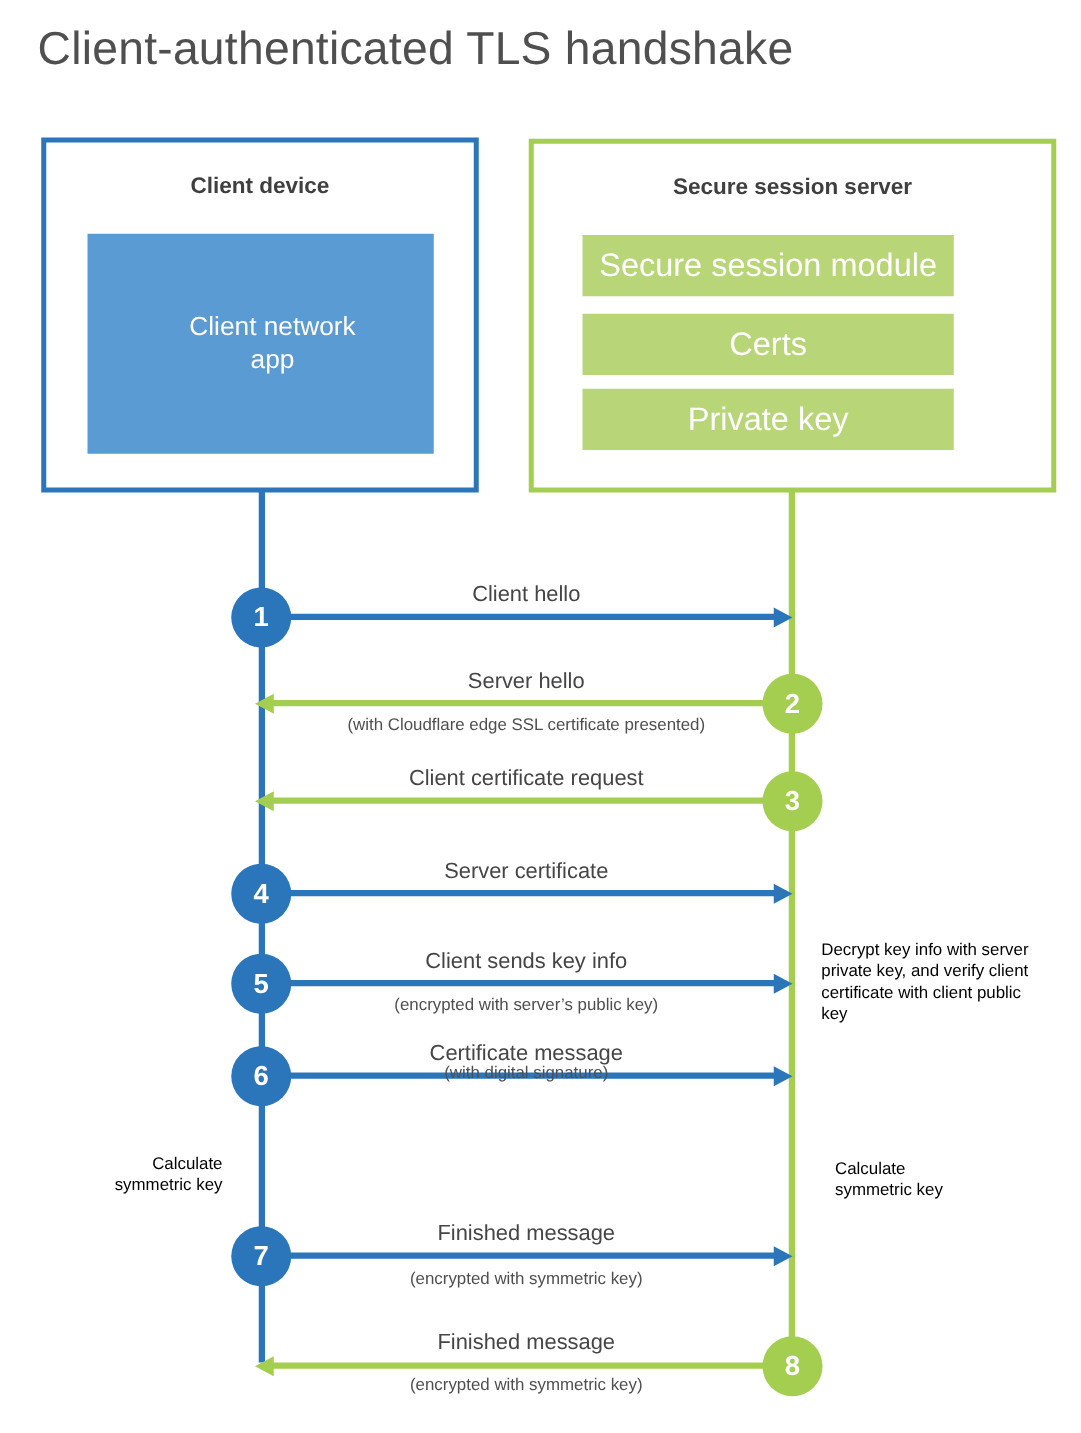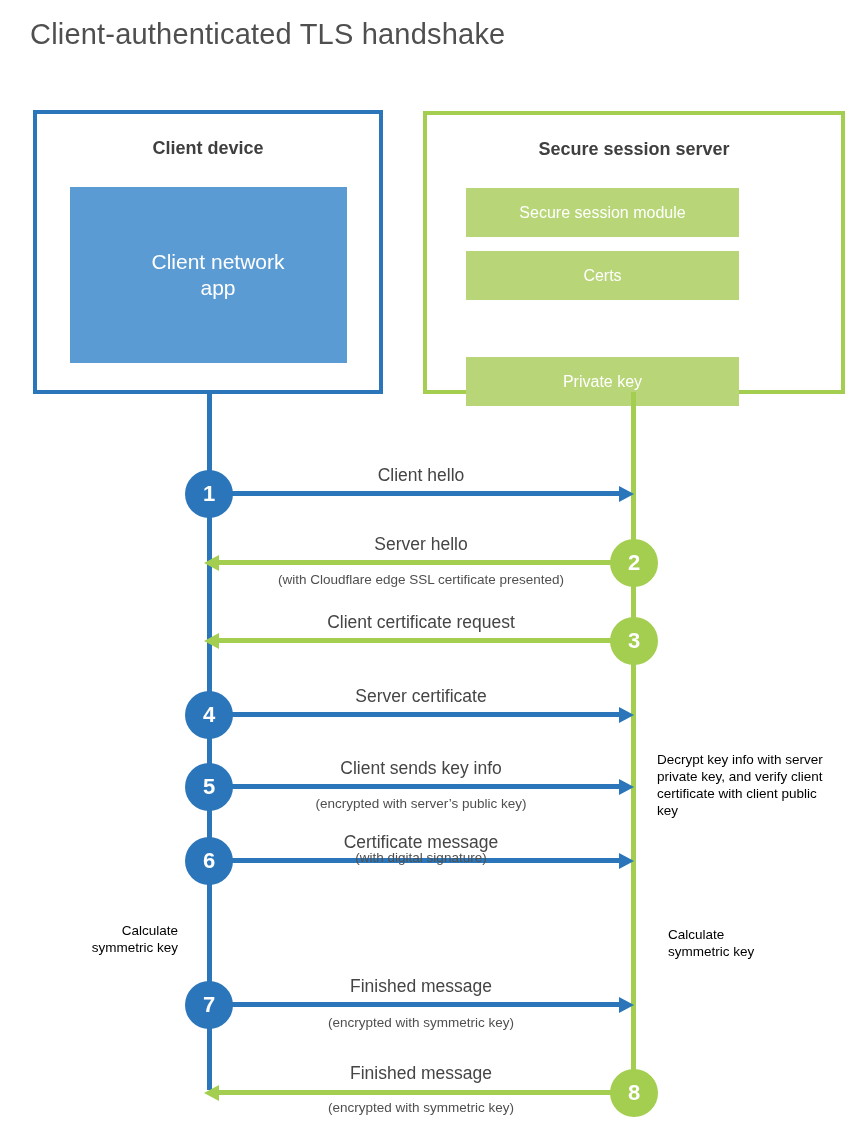--- a/index.html
+++ b/index.html
@@ -8,21 +8,21 @@
   .canvas {
     position: relative;
     width: 865px;
     height: 1146px;
     background: #fff;
     overflow: hidden;
   }
   .page-title {
     position: absolute;
     left: 30px; top: 18px;
-    font-size: 29px;
+    font-size: 37px;
     font-weight: 300;
     letter-spacing: 0.2px;
     color: #4f4f4f;
   }
   
   .actor-box { position: absolute; background: #fff; }
   .client-box {
     left: 33px; top: 110px; width: 350px; height: 284px;
     border: 4px solid var(--blue, #2b76ba);
   }
@@ -43,28 +43,28 @@
     background: var(--blue-fill, #5b9bd3);
     display: flex; align-items: center; justify-content: center; padding-left: 19px;
   }
   .client-app span {
     display: block; width: 170px;
     text-align: center;
     color: #fff; font-size: 21px; line-height: 1.25;
   }
   .server-bar {
     position: absolute;
-    left: 466px; width: 273px; height: 49px;
+    left: 466px; width: 297px; height: 49px;
     background: var(--green-fill, #b8d677);
     display: flex; align-items: center; justify-content: center;
-    color: #fff; font-size: 16px;
+    color: #fff; font-size: 26px;
   }
   .server-bar.b1 { top: 188px; }
   .server-bar.b2 { top: 251px; }
-  .server-bar.b3 { top: 311px; margin-top: 46px; }
+  .server-bar.b3 { top: 311px; }
   
   .lifeline { position: absolute; width: 5px; }
   .lifeline.blue  { left: 207px; top: 392px; height: 698px; background: var(--blue, #2b76ba); }
   .lifeline.green { left: 631px; top: 392px; height: 701px; background: var(--green, #a4ce50); }
   
   .badge {
     position: absolute;
     width: 48px; height: 48px;
     border-radius: 50%;
     display: flex; align-items: center; justify-content: center;

